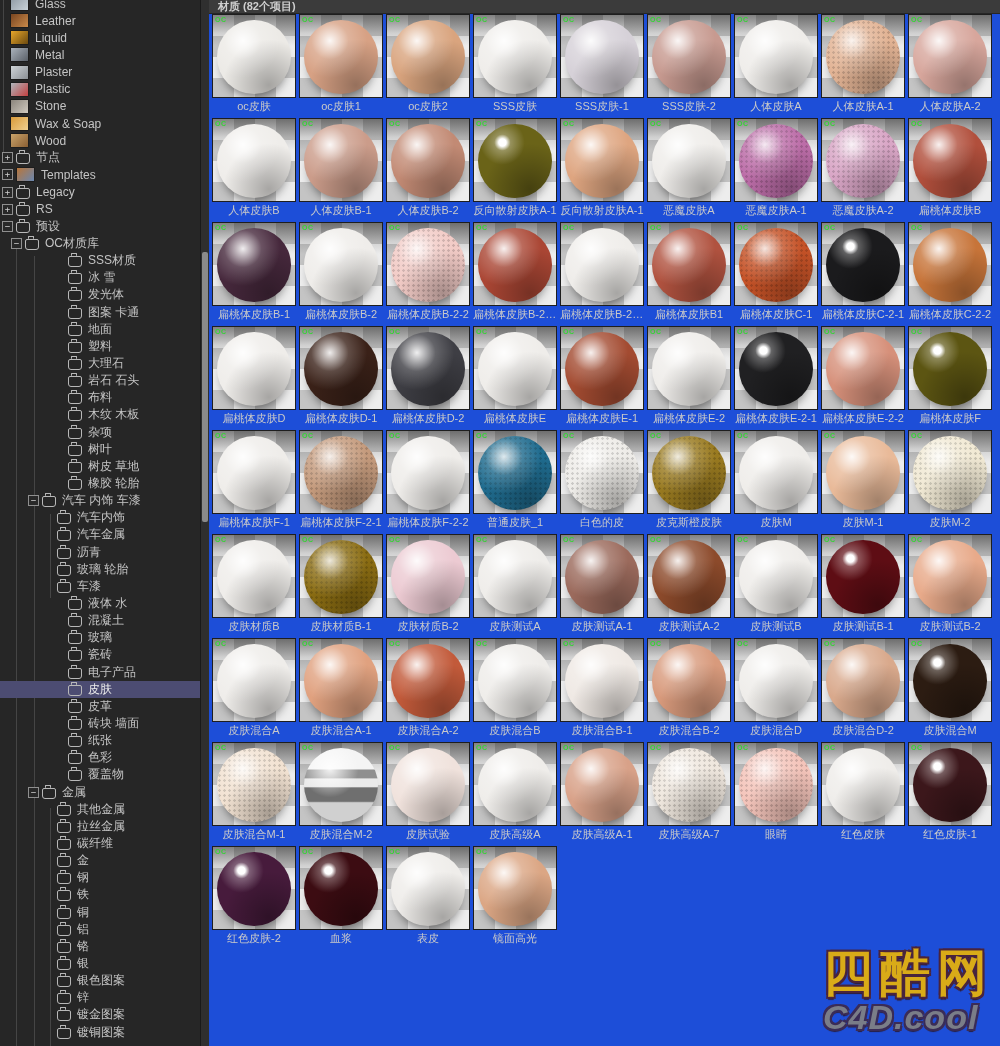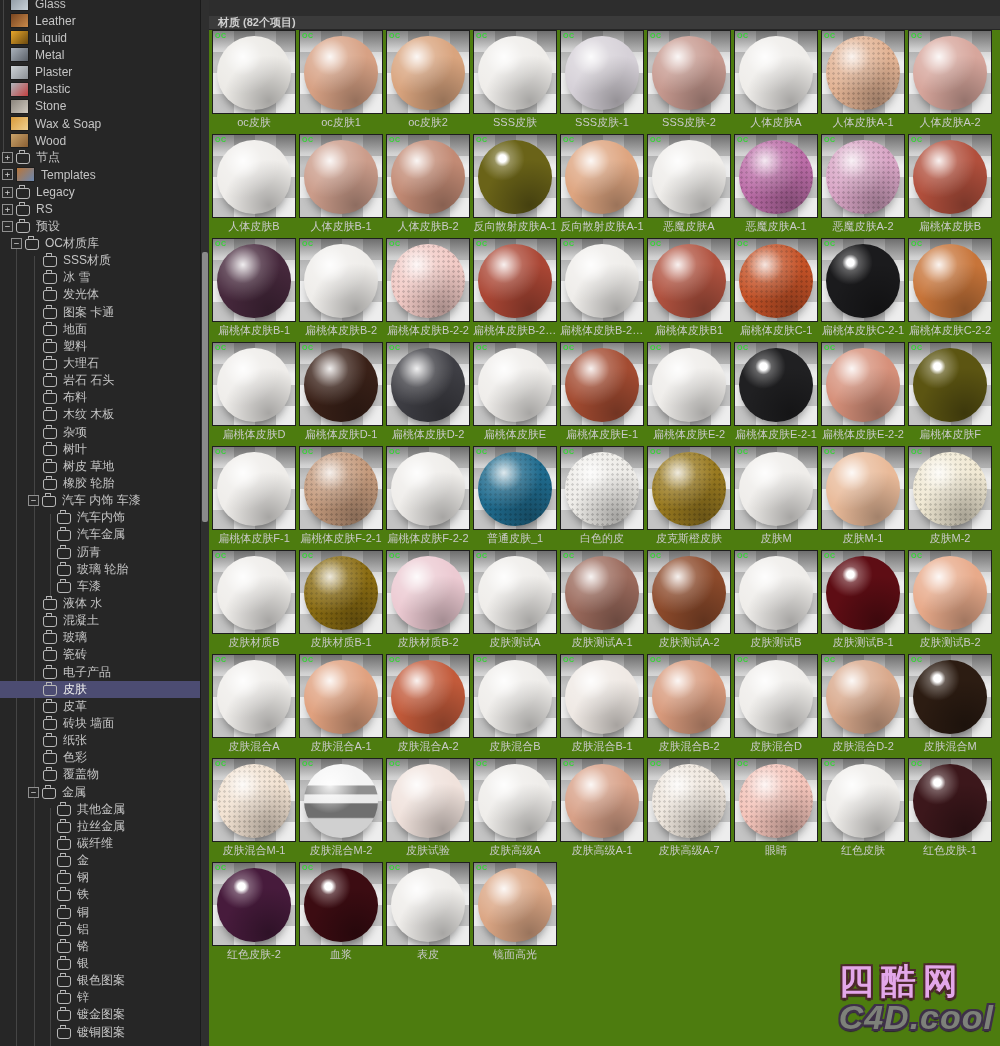--- a/index.html
+++ b/index.html
@@ -9,33 +9,33 @@
   
   #sidebar{position:absolute;left:0;top:0;width:200px;height:1046px;background:#262626;overflow:hidden;}
   #sidebar .rows{position:relative;margin-top:-5px;}
   .trow{display:flex;align-items:center;height:17.15px;color:#c4c4c4;font-size:12px;white-space:nowrap;position:relative;z-index:2;}
   .trow.sel{background:#4c4c72;color:#ececec;}
   .trow .exp{flex:0 0 auto;width:9px;height:9px;border:1px solid #8f8f8f;background:#282828;color:#d0d0d0;
     font:9px/9px "DejaVu Sans Mono",monospace;text-align:center;margin-right:3px;}
   .trow .jar{flex:0 0 auto;position:relative;width:12px;height:9px;border:1px solid #b8b8b8;border-radius:2px 2px 3px 3px;margin:2px 6px 0 0;}
   .trow .jar::before{content:"";position:absolute;left:2px;top:-4px;width:4px;height:2px;border:1px solid #b8b8b8;border-bottom:none;border-radius:1px;}
   .trow .pic{flex:0 0 auto;width:17px;height:13px;border-radius:1px;margin-right:6px;border:1px solid #1c1c1c;}
-  .lv0{padding-left:10px}.lv0x{padding-left:2px}.lv1x{padding-left:11px}.lv2{padding-left:43px}.lv2x{padding-left:28px}.lv3{padding-left:57px}
+  .lv0{padding-left:10px}.lv0x{padding-left:2px}.lv1x{padding-left:11px}.lv2{padding-left:68px}.lv2x{padding-left:28px}.lv3{padding-left:57px}
   .guide{position:absolute;width:1px;background:#454545;z-index:1;}
   #g1{left:3px;top:0;height:160px;}
   #g2{left:16px;top:238px;height:808px;}
   #g3{left:34px;top:256px;height:790px;}
   #g4{left:50px;top:514px;height:84px;}
   #g5{left:50px;top:808px;height:238px;}
   
   #sb-track{position:absolute;left:200px;top:0;width:8px;height:1046px;background:#2f2f2f;border-left:1px solid #1a1a1a;}
   #sb-thumb{position:absolute;left:1px;top:252px;width:6px;height:270px;background:#8a8a8a;border-radius:2px;}
 
   
-  #main{position:absolute;left:209px;top:0;right:0;bottom:0;background:#4d7c0f;margin-top:16px;}
+  #main{position:absolute;left:209px;top:0;right:0;bottom:0;background:#1d4ed8;}
   #mheader{position:absolute;left:0;top:0;right:0;height:13px;background:#3b3b3b;border-bottom:1px solid #262626;
     color:#cfcfcf;font-size:11px;line-height:13px;padding-left:9px;font-weight:bold;}
   #grid{position:absolute;left:3px;top:14px;display:grid;grid-template-columns:repeat(9,84px);grid-auto-rows:104px;column-gap:3px;}
   .cell{width:84px;}
   .thumb{position:relative;width:84px;height:84px;border:1px solid #1e1e1e;box-sizing:border-box;
     background:repeating-conic-gradient(#c4c4c4 0% 25%, #ededed 0% 50%);background-size:42px 42px;overflow:hidden;}
   .thumb::before{content:"";position:absolute;inset:0;
     background:linear-gradient(to bottom, rgba(40,40,40,.55), rgba(40,40,40,.15) 22%, rgba(40,40,40,0) 38%);}
   .badge{position:absolute;top:1px;left:2px;z-index:3;font-weight:bold;font-size:7px;color:#35d435;letter-spacing:.5px;}
   .sphere{position:absolute;left:4px;top:5px;width:74px;height:74px;border-radius:50%;z-index:2;
@@ -52,21 +52,21 @@
       radial-gradient(rgba(0,0,0,.16) 1px, rgba(0,0,0,0) 1.5px);
     background-size:auto,auto,5px 5px;}
   .sphere.chrome{background-image:
       radial-gradient(circle at 35% 28%, rgba(255,255,255,.9), rgba(255,255,255,0) 40%),
       linear-gradient(to bottom, #f4f4f4 0 28%, #8f8f8f 30% 40%, #eaeaea 42% 52%, #6f6f6f 54% 72%, #d0d0d0 74% 100%);}
   .mlabel{margin-top:2px;height:13px;line-height:13px;text-align:center;font-size:11px;color:#c9c9c9;
     white-space:nowrap;overflow:hidden;text-overflow:ellipsis;}
 
   
   #watermark{position:absolute;right:6px;bottom:12px;z-index:5;text-align:left;line-height:1;opacity:.92;}
-  #wm1{font-size:35px;font-weight:bold;color:#f0abfc;letter-spacing:7px;
+  #wm1{font-size:50px;font-weight:bold;color:#eab308;letter-spacing:7px;
     text-shadow:-2px -2px 0 #4d2130,2px -2px 0 #4d2130,-2px 2px 0 #4d2130,2px 2px 0 #4d2130,0 3px 1px #321520;}
   #wm2{font-size:34px;font-weight:bold;font-style:italic;color:#828282;margin-top:2px;letter-spacing:1px;
     text-shadow:-2px -2px 0 #3d2a4d,2px -2px 0 #3d2a4d,-2px 2px 0 #3d2a4d,2px 2px 0 #3d2a4d,0 3px 1px #281a33;}
 </style>
 </head>
 <body>
 
 <div id="app">
 
   <div id="sidebar">

